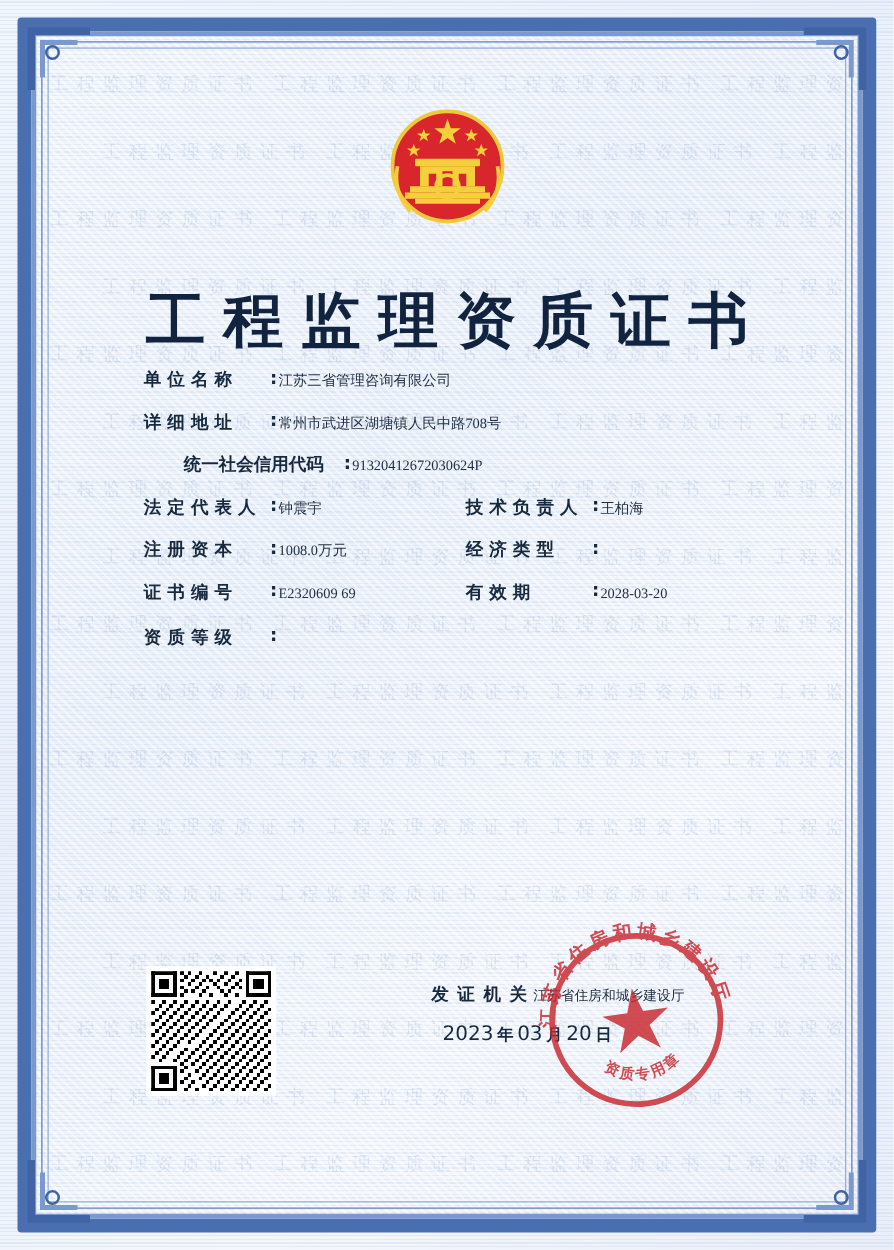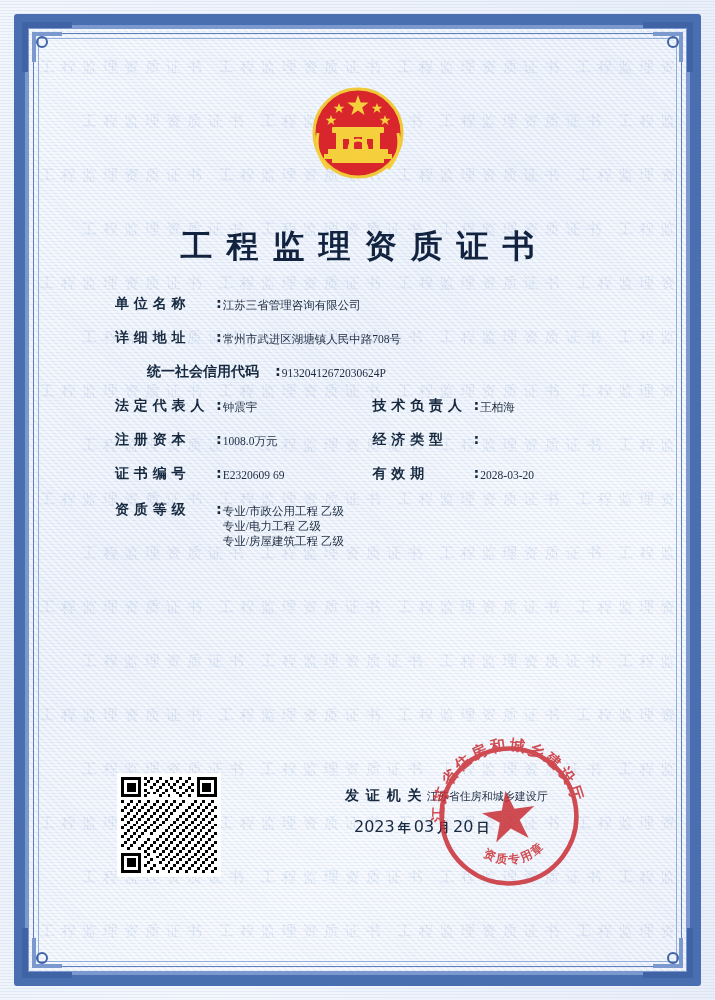--- a/index.html
+++ b/index.html
@@ -110,21 +110,21 @@
     display: flex;
     justify-content: center;
   }
 
   .title {
     position: absolute;
     left: 0; right: 0;
     top: 180px;
     text-align: center;
     font-family: "DejaVu Sans", sans-serif;
-    font-size: 32px;
+    font-size: 48px;
     font-weight: bold;
     letter-spacing: 14px;
     color: #12233f;
     text-indent: 14px;
   }
 
   .fields {
     position: absolute;
     left: 70px;
     right: 40px;
@@ -361,23 +361,20 @@
         <span class="cell">
           <span class="lbl w5">有 效 期</span>
           <span class="colon">:</span>
           <span class="val">2028-03-20</span>
         </span>
       </div>
 
       <div class="row" style="margin-top:16px;">
         <span class="lbl w5">资 质 等 级</span>
         <span class="colon">:</span>
-        <span class="val multi">专业/市政公用工程 乙级
-专业/电力工程 乙级
-专业/房屋建筑工程 乙级</span>
       </div>
 
     </div>
 
     <div class="qr">
       <svg width="96" height="96" viewBox="0 0 33 33" shape-rendering="crispEdges">
         <rect width="33" height="33" fill="#ffffff"></rect>
         <g fill="#000000">
           <rect x="0" y="0" width="7" height="1"></rect>
             <rect x="0" y="6" width="7" height="1"></rect>

